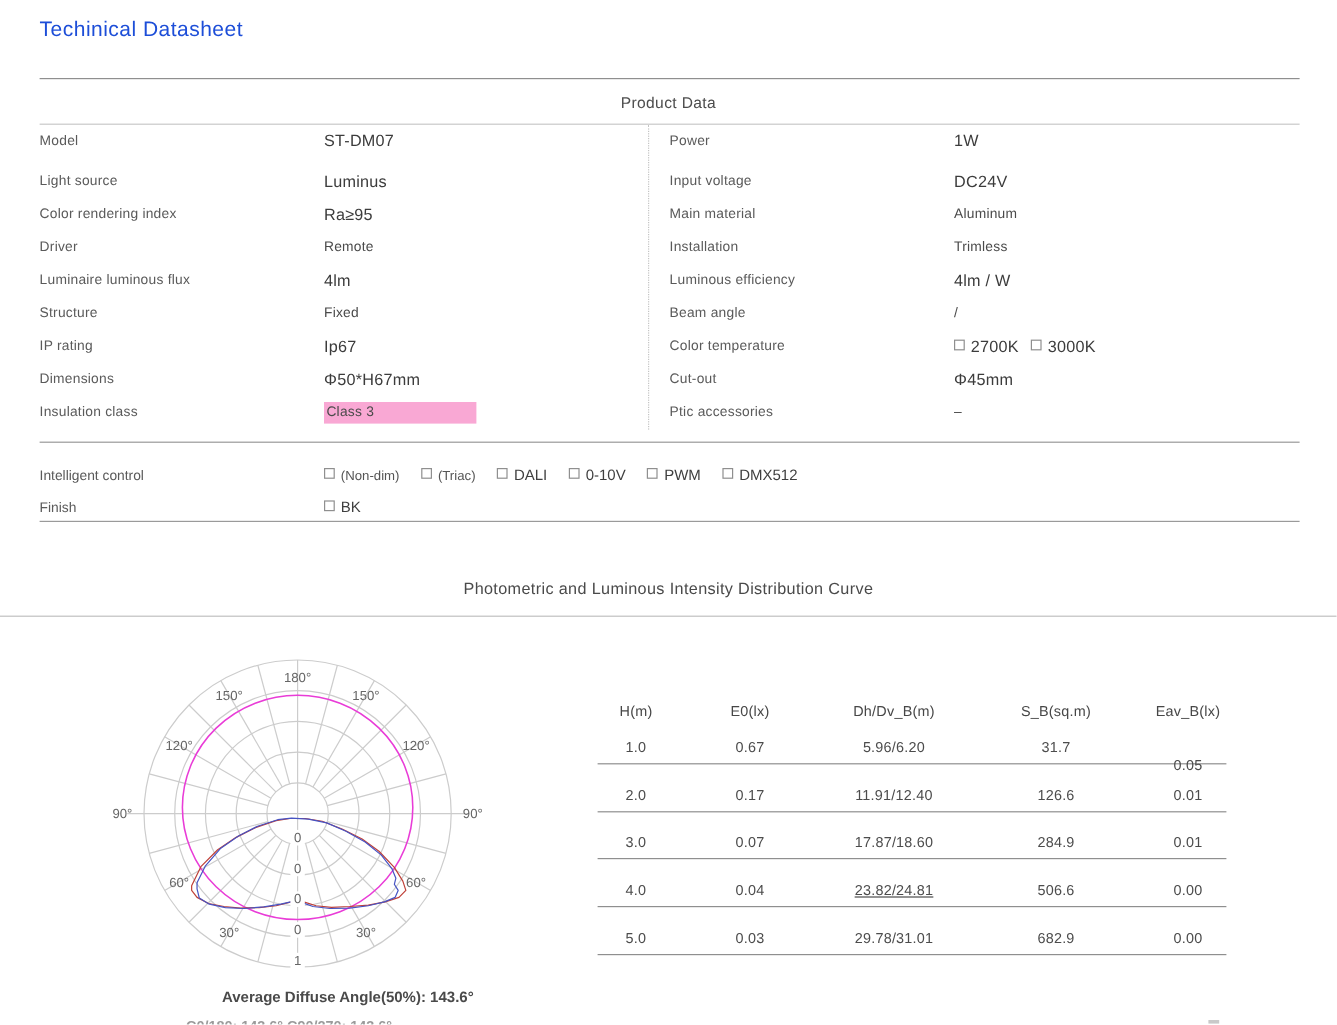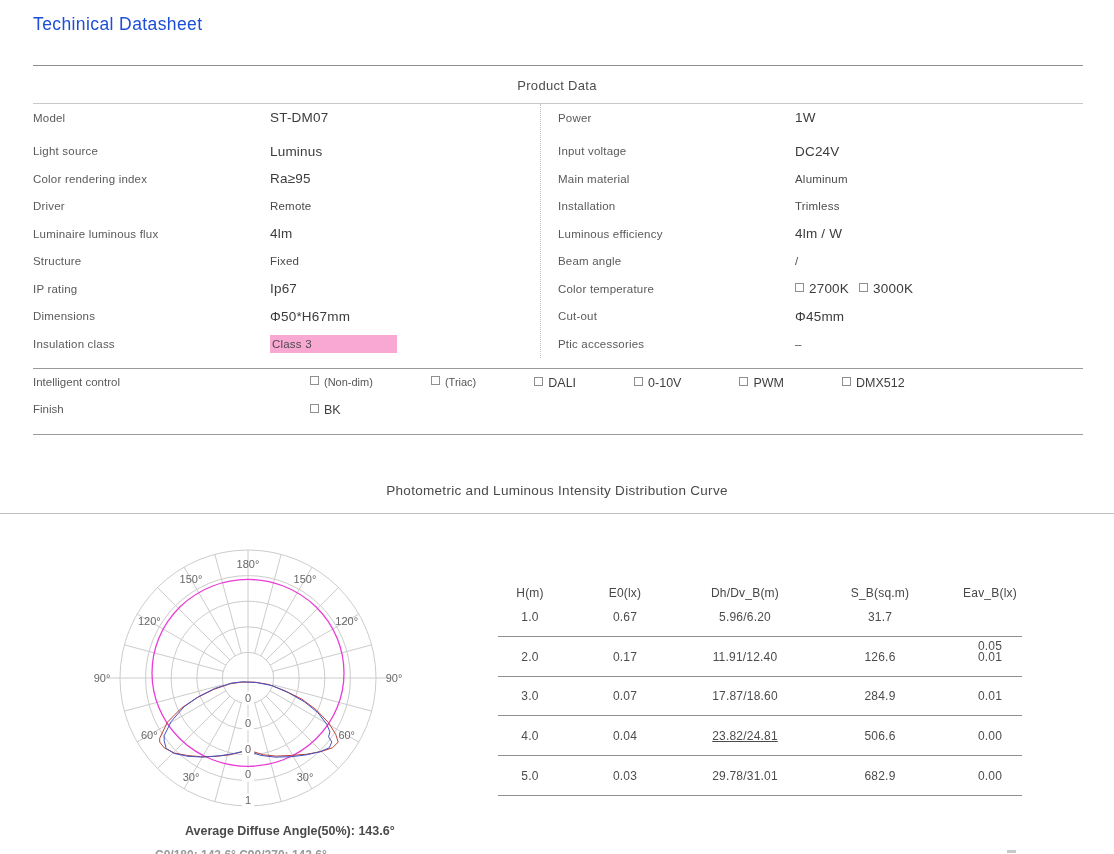--- a/index.html
+++ b/index.html
@@ -17,35 +17,35 @@
   .spec-grid{position:absolute;top:104px;left:33px;right:31px;display:flex;}
   .spec-col{width:507px;}
   .spec-col.right{flex:1;border-left:1px dotted #c4c4c4;padding-left:17px;width:auto;}
   .spec-row{height:27.5px;display:flex;align-items:center;}
   .spec-col .spec-row:first-child{margin-top:0;margin-bottom:6px;}
   .spec-label{width:237px;flex:0 0 237px;font-size:11.5px;color:#5a5a5a;letter-spacing:.2px;}
   .spec-value{font-size:11.5px;color:#4a4a4a;letter-spacing:.2px;}
   .spec-value.big{font-size:13.5px;color:#3c3c3c;}
   .spec-value.hl{background:#f9a8d4;padding:3px 85px 3px 2px;}
   .controls{position:absolute;top:368px;left:33px;right:31px;padding-top:8px;}
-  .ctrl-row{height:27px;display:flex;align-items:flex-start;gap:40px;}
+  .ctrl-row{height:27px;display:flex;align-items:flex-end;}
   .ctrl-label{width:237px;flex:0 0 237px;font-size:11.5px;color:#5a5a5a;}
   .opt{margin-right:18px;font-size:12.5px;color:#3f3f3f;white-space:nowrap;}
   .opt.small{font-size:11px;color:#555;}
   .spec-value .opt{margin-right:10px;font-size:13.5px;color:#3c3c3c;}
   .cb{display:inline-block;width:7px;height:7px;border:1px solid #8f8f8f;margin-right:5px;vertical-align:1px;}
   .chart-svg{position:absolute;left:75px;top:528px;}
   .chart-label{font-size:11px;fill:#666;}
   .chart-caption{position:absolute;left:185px;top:824px;font-size:12.5px;font-weight:bold;color:#4a4a4a;}
   .clipped-line{position:absolute;left:155px;top:848px;height:6px;overflow:hidden;width:300px;}
   .clipped-line span{display:block;font-size:12px;font-weight:bold;color:#9a9a9a;line-height:14px;}
   .frag{position:absolute;left:1007px;top:850px;width:9px;height:3px;background:#c9c9c9;}
   .photo-table{position:absolute;left:498px;top:576px;width:524px;}
   .pt-head{display:flex;height:34px;align-items:center;}
-  .pt-row{display:flex;height:26px;border-bottom:1px solid #8f8f8f;margin-bottom:12.7px;}
+  .pt-row{display:flex;height:26px;align-items:center;border-bottom:1px solid #8f8f8f;margin-bottom:12.7px;}
   .pt-cell{text-align:center;font-size:12px;color:#4c4c4c;letter-spacing:.2px;}
   .pt-head .pt-cell{color:#474747;}
 </style>
 </head>
 <body>
 
 <div class="page">
   <div class="page-title">Techinical Datasheet</div>
   <div class="rule" id="r1"></div>
   <div class="section-title">Product Data</div>

